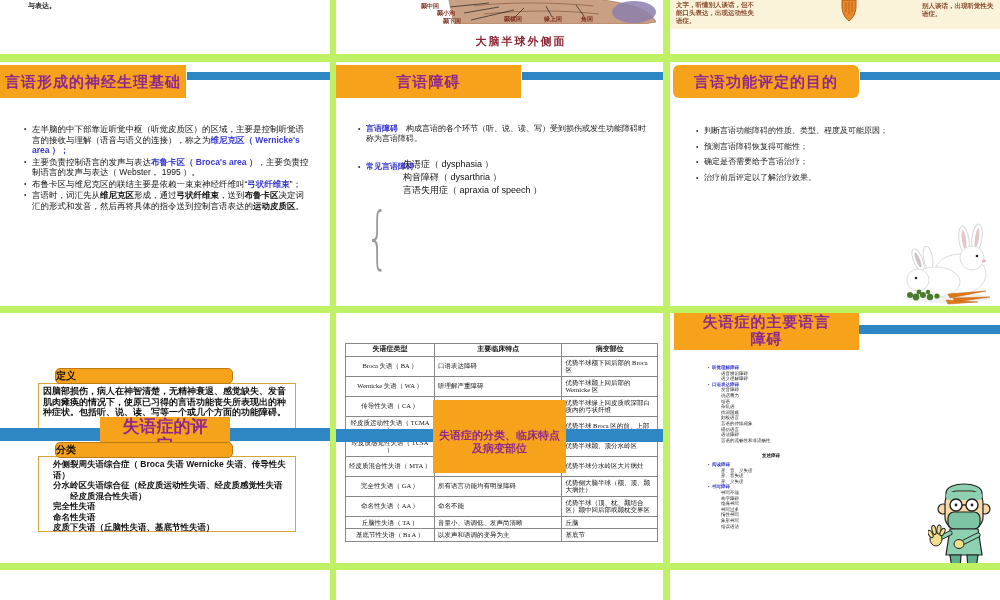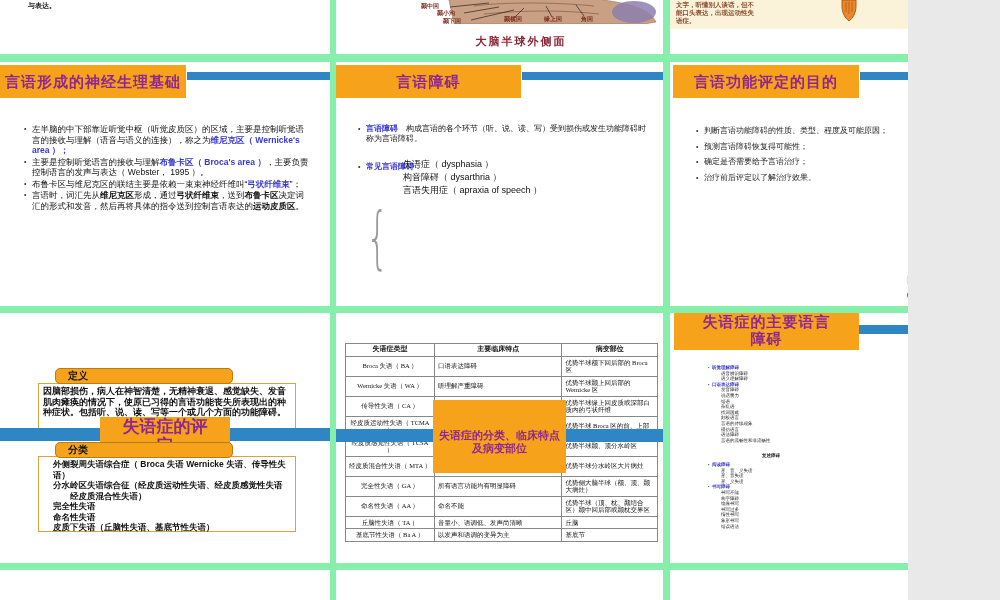--- a/index.html
+++ b/index.html
@@ -1,16 +1,16 @@
 <!DOCTYPE html>
 <html><head>
 <meta charset="utf-8">
 <style>
   html,body{margin:0;padding:0;background:#e9e9e9;}
-  .canvas{position:relative;width:908px;height:600px;background:#86efac;
+  .canvas{position:relative;width:1000px;height:600px;background:#bef264;
           font-family:"Liberation Sans",sans-serif;overflow:hidden;color:#111;}
   .slide{position:absolute;background:#fff;overflow:hidden;}
   
   .r1{top:0;height:54px}.r2{top:62px;height:244px}.r3{top:313px;height:250px}.r4{top:570px;height:30px}
   .c1{left:0;width:330px}.c2{left:336px;width:327px}.c3{left:670px;width:330px}
 
   
   .banner{position:absolute;background:#F7A21B;display:flex;align-items:center;justify-content:center;z-index:3;}
   .banner .t{color:#8F2790;font-weight:bold;font-size:15px;letter-spacing:1px;text-align:center;line-height:17px;}
   .strip{position:absolute;background:#2F86C4;height:8px;z-index:2;}
@@ -32,21 +32,21 @@
   .sd-types{position:absolute;left:67px;top:96px;font-size:9px;font-weight:normal;line-height:13px;}
   .brace{position:absolute;left:30px;top:136px;font-size:36px;color:#9a9a9a;font-weight:100;
          transform:scaleY(1.9);transform-origin:top;font-family:"DejaVu Sans",sans-serif;}
 
   
   .aim-list{position:absolute;left:26px;top:64px;width:270px;font-size:8px;line-height:10px;color:#222;}
   .aim-list .b-row{margin-bottom:5px;}
 
   
   .tagbox{position:absolute;left:55px;width:178px;height:16px;background:#F7A21B;border:1px solid #b97b12;
-          border-radius:5px;z-index:6;display:flex;align-items:center;padding-left:12px;box-sizing:border-box;
+          border-radius:5px;z-index:6;display:flex;align-items:center;padding-left:0;box-sizing:border-box;
           font-weight:bold;font-size:10px;color:#111;}
   .txtbox{position:absolute;left:38px;width:258px;border:1px solid #d9a43c;background:#fff;
           box-sizing:border-box;padding:2px 4px;font-weight:bold;z-index:1;}
   .defbox{top:70px;height:48px;font-size:9px;line-height:10.5px;}
   .clsbox{top:143px;height:76px;font-size:8.5px;line-height:10.5px;z-index:1;padding-left:14px;}
 
   
   .aph-table{position:absolute;left:9px;top:30px;width:313px;border-collapse:collapse;
              font-family:"Liberation Serif",serif;font-size:6.5px;line-height:7.5px;z-index:1;}
   .aph-table th,.aph-table td{border:1px solid #888;padding:2px 3px;}
@@ -120,21 +120,21 @@
     <div class="strip" style="left:187px;top:10px;width:143px;"></div>
     <div class="body-bullets">
 
         <div class="b-row">
           <span class="b-mark">•</span>
           <div class="b-text"><span>左半脑的中下部靠近听觉中枢（听觉皮质区）的区域，主要是控制听觉语言的接收与理解（语音与语义的连接），称之为</span><span class="blue">维尼克区（ Wernicke's area ）；</span></div>
         </div>
 
         <div class="b-row">
           <span class="b-mark">•</span>
-          <div class="b-text"><span>主要是控制听觉语言的接收与理解</span><span class="blue">布鲁卡区（ Broca's area ）</span><span>，主要负责控制语言的发声与表达（ Webster， 1995 ）。</span></div>
+          <div class="b-text"><span>主要负责控制语言的发声与表达</span><span class="blue">布鲁卡区（ Broca's area ）</span><span>，主要负责控制语言的发声与表达（ Webster， 1995 ）。</span></div>
         </div>
 
         <div class="b-row">
           <span class="b-mark">•</span>
           <div class="b-text"><span>布鲁卡区与维尼克区的联结主要是依赖一束束神经纤维叫“</span><span class="blue">弓状纤维束</span><span>”；</span></div>
         </div>
 
         <div class="b-row">
           <span class="b-mark">•</span>
           <div class="b-text"><span>言语时，词汇先从</span><span class="bold">维尼克区</span><span>形成，通过</span><span class="bold">弓状纤维束</span><span>，送到</span><span class="bold">布鲁卡区</span><span>决定词汇的形式和发音，然后再将具体的指令送到控制言语表达的</span><span class="bold">运动皮质区</span><span>。</span></div>
@@ -160,21 +160,21 @@
     <div class="sd-types">
 
     <div>失语症（ dysphasia ）</div>
         <div>构音障碍（ dysarthria ）</div>
         <div>言语失用症（ apraxia of speech ）</div>
       </div>
     <div class="brace">{</div>
   </div>
 
   <div class="slide r2 c3">
-    <div class="banner" style="left:3px;top:3px;width:186px;height:33px;">
+    <div class="banner" style="left:3px;top:3px;width:186px;height:33px;border-radius:6px;">
       <span class="t">言语功能评定的目的</span>
     </div>
     <div class="strip" style="left:190px;top:10px;width:140px;"></div>
     <div class="aim-list">
 
         <div class="b-row">
           <span class="b-mark">•</span>
           <div class="b-text">判断言语功能障碍的性质、类型、程度及可能原因；</div>
         </div>
 

